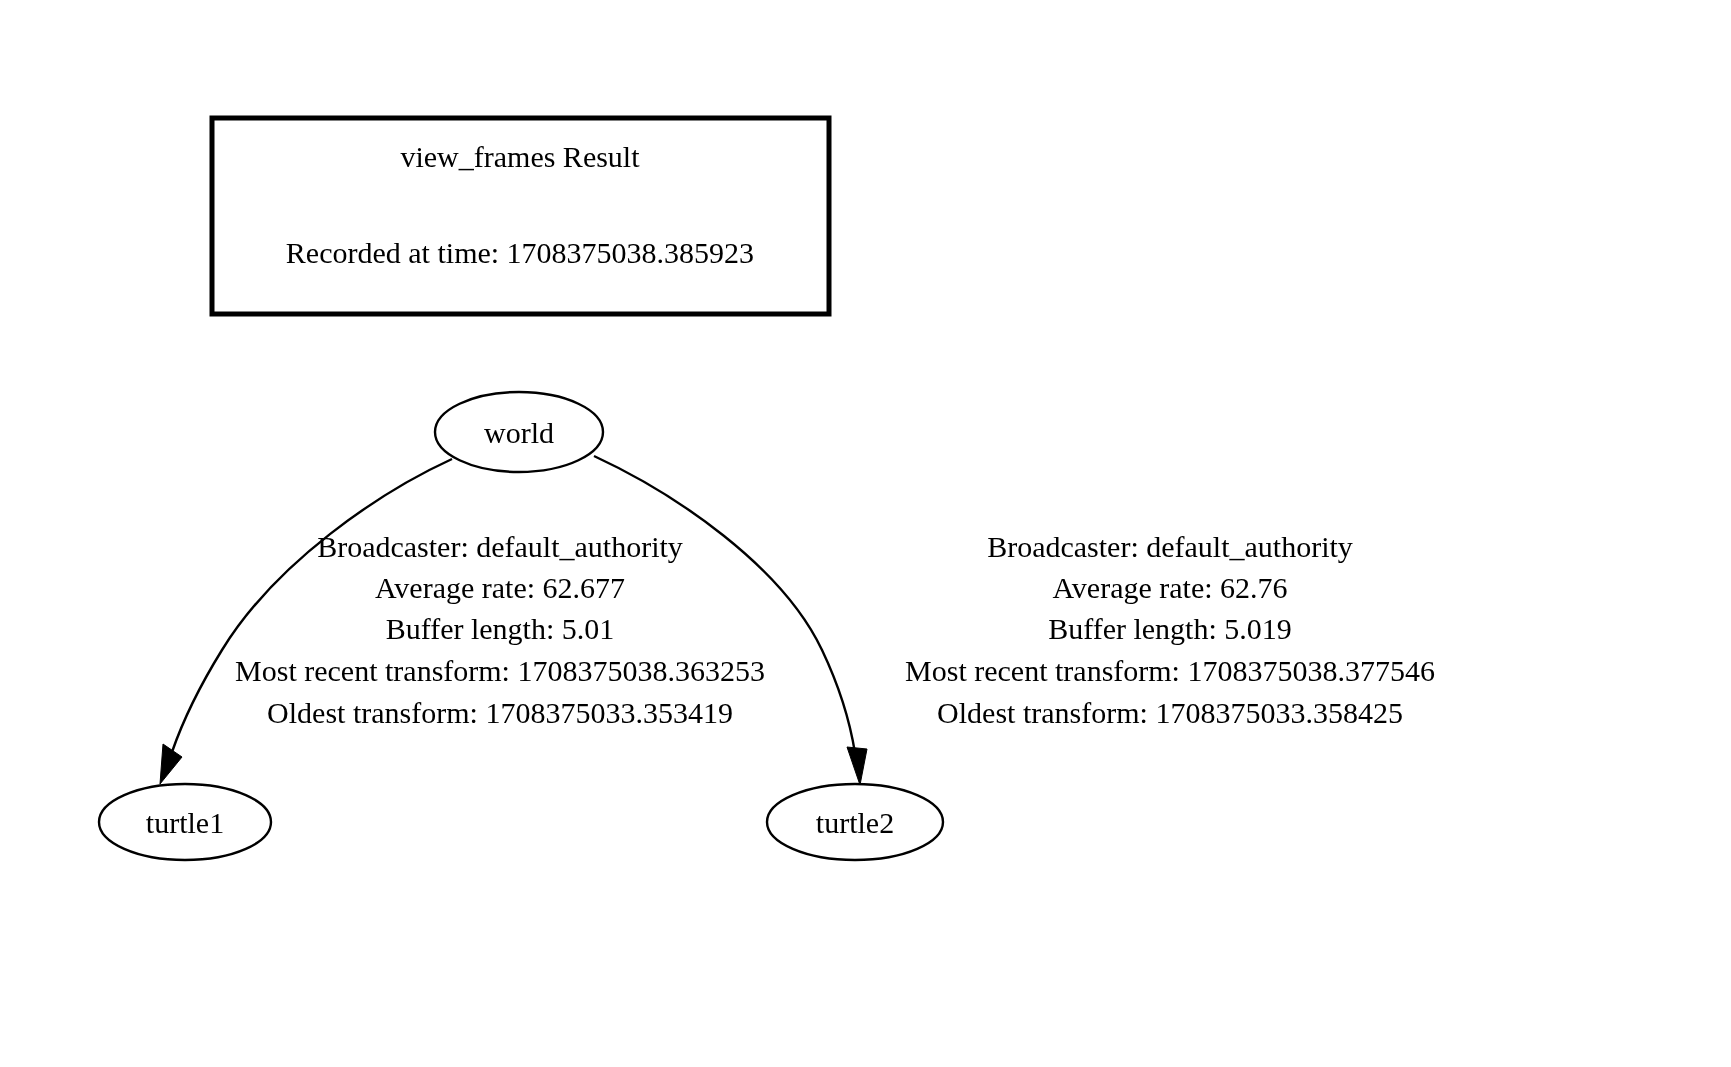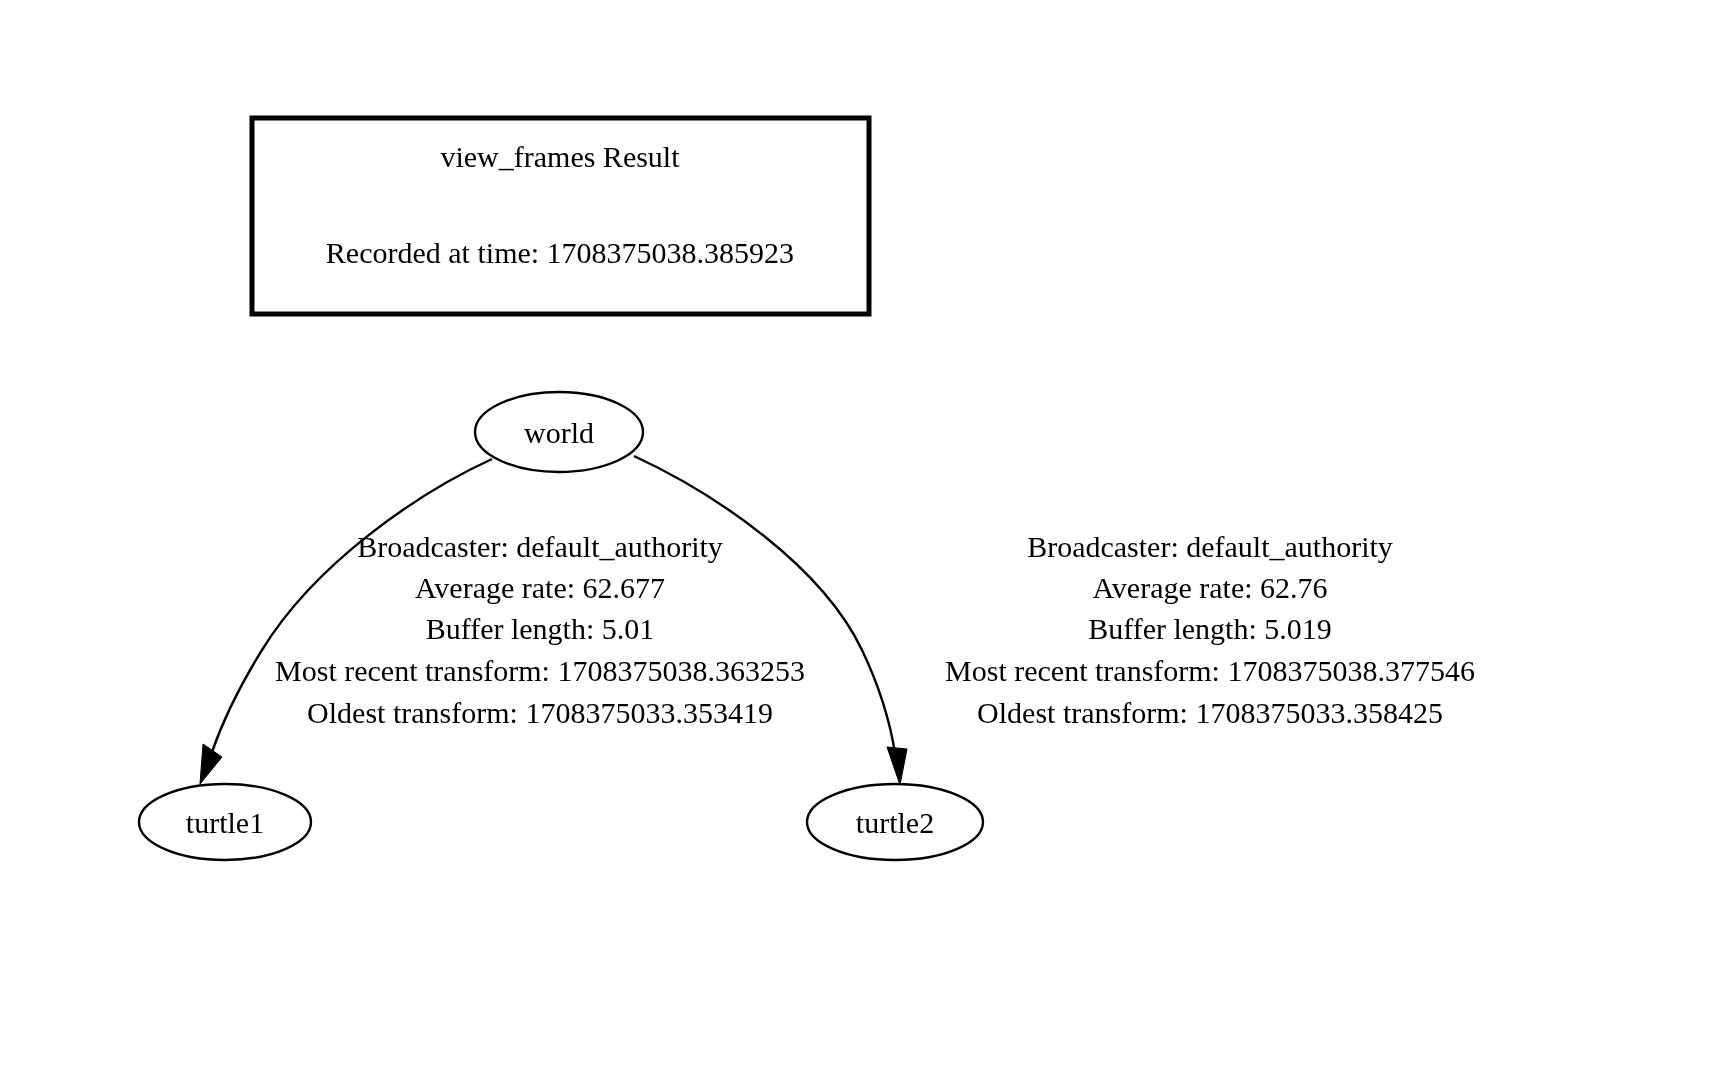--- a/index.html
+++ b/index.html
@@ -13,21 +13,20 @@
     height: 1067px;
     overflow: hidden;
     font-family: "Liberation Serif", "DejaVu Serif", serif;
     color: #000000;
   }
   #graph-canvas {
     position: relative;
     width: 1562px;
     height: 1067px;
     background: #ffffff;
-    padding-left: 40px;
   }
   svg.graph-svg {
     display: block;
     width: 1731px;
     height: 1067px;
   }
   .node-shape {
     fill: #ffffff;
     stroke: #000000;
     stroke-width: 2.4;

